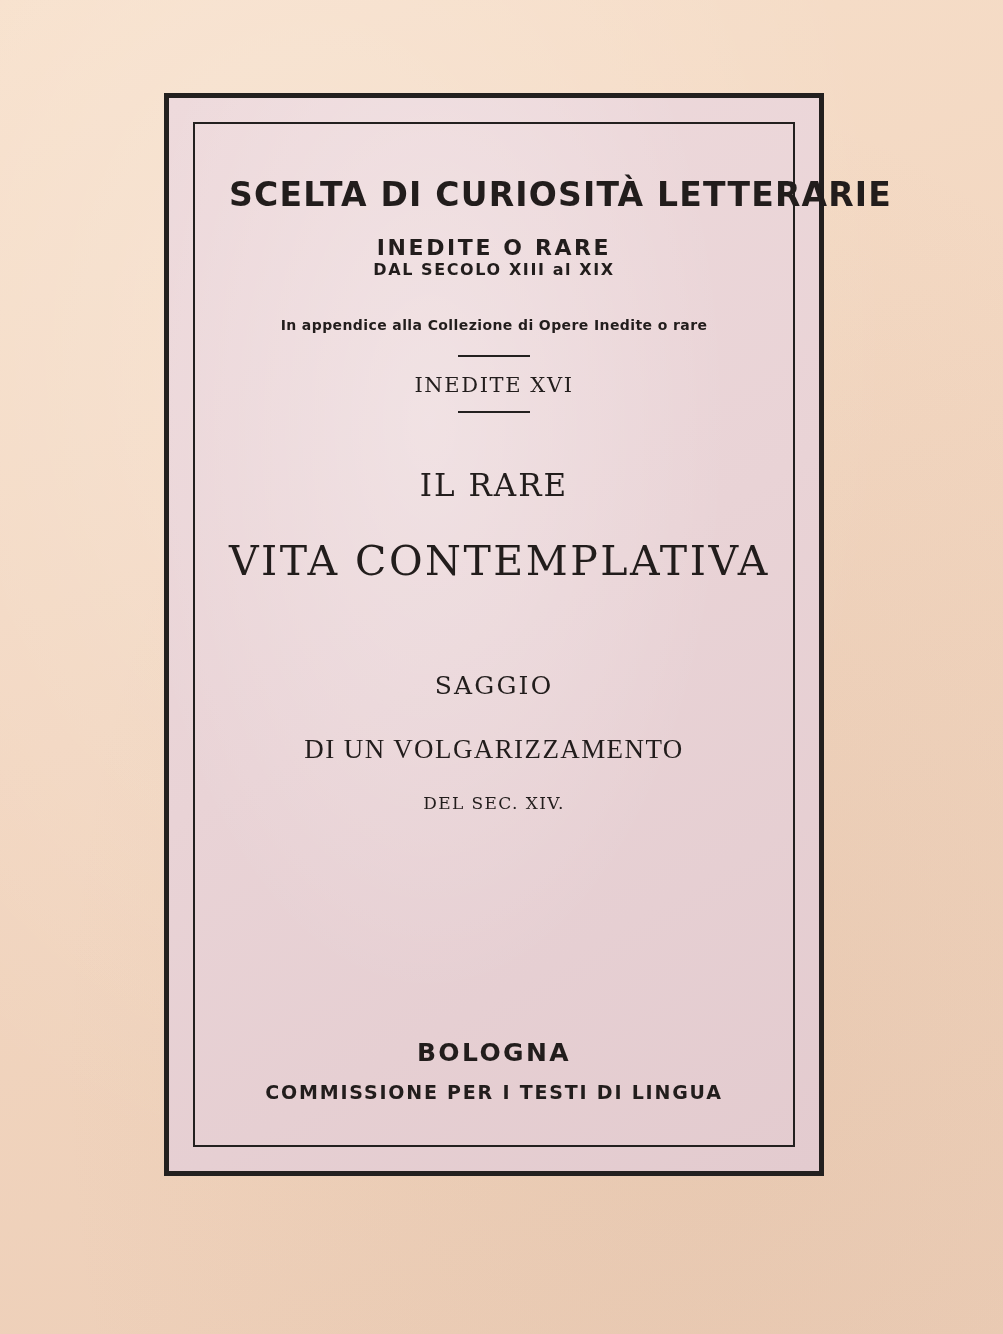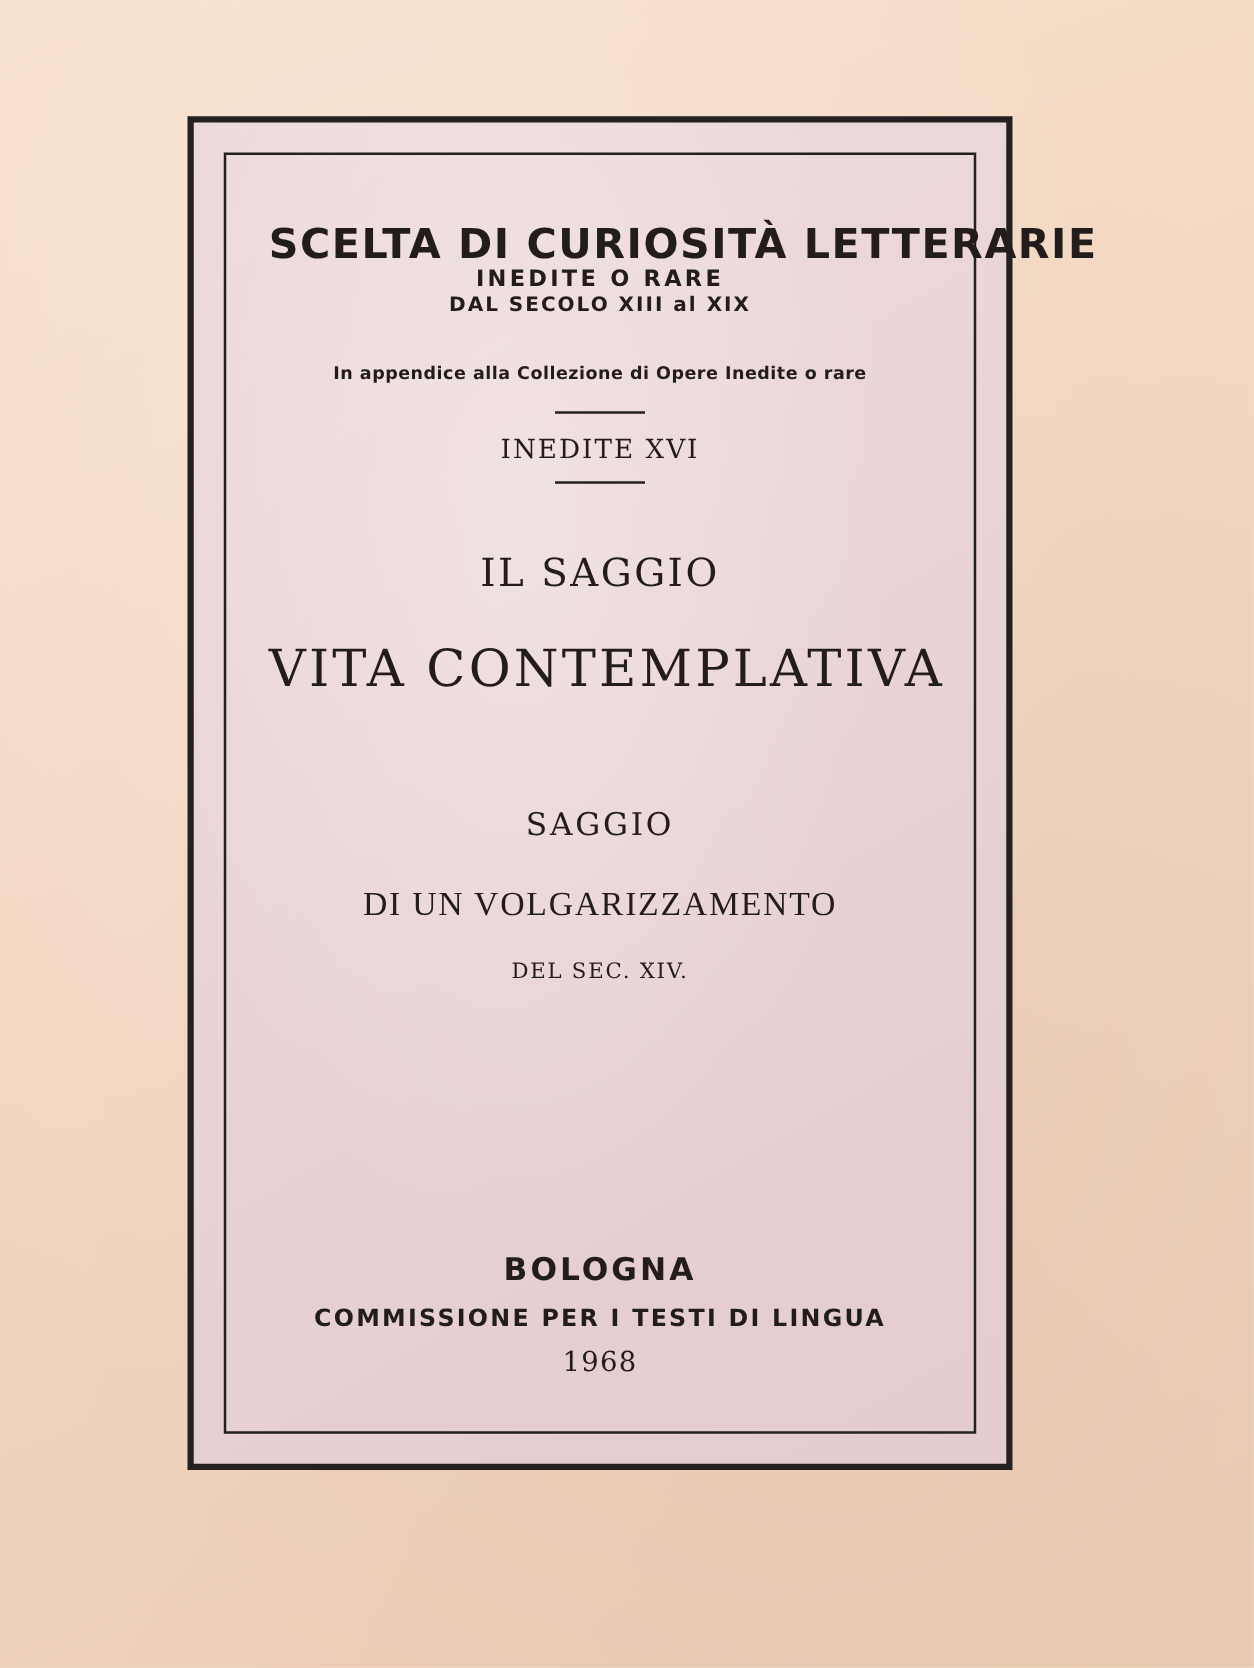--- a/index.html
+++ b/index.html
@@ -18,21 +18,21 @@
   .page-bg {
     position: absolute;
     inset: 0;
     background:
       radial-gradient(ellipse at 30% 25%, rgba(255,255,255,0.22), rgba(255,255,255,0) 60%),
       radial-gradient(ellipse at 70% 80%, rgba(180,140,110,0.10), rgba(255,255,255,0) 65%),
       linear-gradient(160deg, #f7e0cb 0%, #f2d6c0 45%, #eccdb6 100%);
   }
   .cover {
     position: absolute;
-    left: 150px;
+    left: 164px;
     top: 93px;
     width: 660px;
     height: 1083px;
     background: #ecd9da;
     background-image:
       radial-gradient(ellipse at 40% 30%, rgba(255,255,255,0.30), rgba(255,255,255,0) 55%),
       linear-gradient(150deg, #eedadc 0%, #e9d3d6 50%, #e3cbcf 100%);
     border: 5px solid #23201f;
     box-sizing: border-box;
   }
@@ -62,22 +62,23 @@
     font-weight: 700;
     font-size: 33px;
     letter-spacing: 1.2px;
     line-height: 1.05;
     margin-top: 16px;
     white-space: nowrap;
   }
   .series-sub1 {
     font-family: "DejaVu Sans", sans-serif;
     font-weight: 700;
-    font-size: 18px;
+    font-size: 22px;
     letter-spacing: 2.6px;
+    margin-top: 22px;
   }
   .series-sub2 {
     font-family: "DejaVu Sans", sans-serif;
     font-weight: 700;
     font-size: 16px;
     letter-spacing: 1.6px;
     margin-top: 0;
   }
   .appendix {
     font-family: "DejaVu Sans", sans-serif;
@@ -178,28 +179,27 @@
       <div class="series-title">SCELTA DI CURIOSITÀ LETTERARIE</div>
       <div class="series-sub1">INEDITE O RARE</div>
       <div class="series-sub2">DAL SECOLO XIII al XIX</div>
 
       <div class="appendix">In appendice alla Collezione di Opere Inedite o rare</div>
 
       <div class="rule"></div>
       <div class="dispensa">INEDITE XVI</div>
       <div class="rule bottom"></div>
 
-      <div class="title-line1">IL SAGGIO</div>
+      <div class="title-line1">IL RARE</div>
       <div class="main-title">VITA CONTEMPLATIVA</div>
 
       <div class="sub-saggio">SAGGIO</div>
       <div class="sub-volg">DI UN VOLGARIZZAMENTO</div>
       <div class="sub-sec">DEL SEC. XIV.</div>
 
       <div class="imprint">
         <div class="city">BOLOGNA</div>
         <div class="publisher">COMMISSIONE PER I TESTI DI LINGUA</div>
-        <div class="year">1968</div>
       </div>
 
     </div>
   </div>
 </div>
 
 </body></html>

